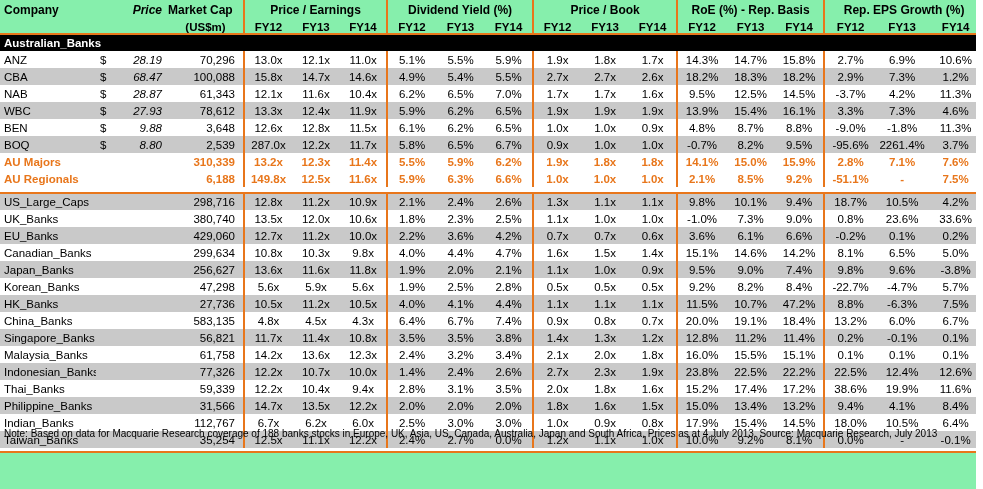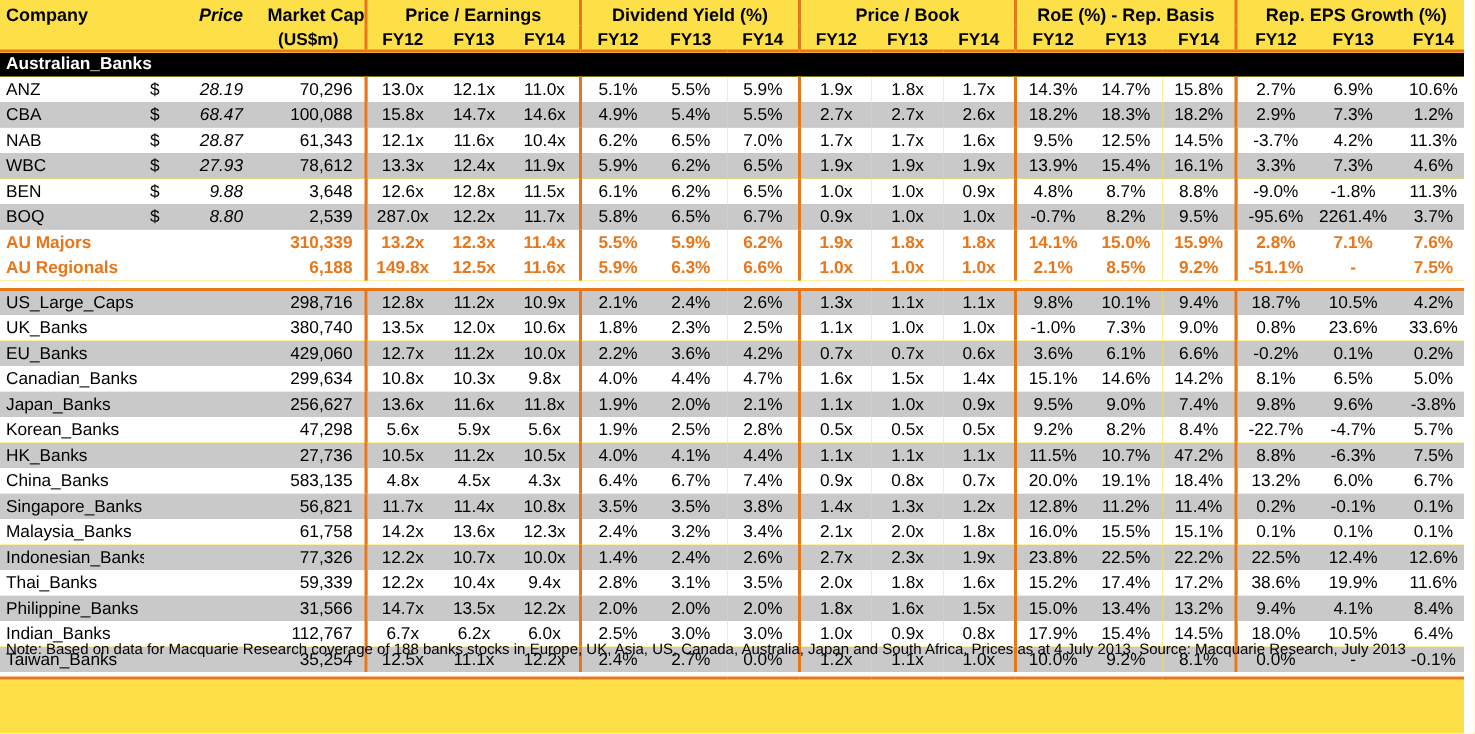--- a/index.html
+++ b/index.html
@@ -4,21 +4,21 @@
 <style>
   * { box-sizing: border-box; }
   html, body {
     margin: 0; padding: 0;
     background: #ffffff;
     font-family: "Liberation Sans", sans-serif;
   }
   #page {
     width: 976px; height: 489px;
     position: relative;
-    background: #fde047;
+    background: #86efac;
     overflow: hidden;
   }
   table.main {
     border-collapse: collapse;
     width: 983px;
     table-layout: fixed;
     font-size: 11.5px;
     color: #000000;
   }
   table.main td, table.main th {
@@ -145,21 +145,21 @@
       <col style="width:52px">
       <col style="width:52px">
       <col style="width:55px">
     </colgroup>
     <tbody id="table-body">
         <tr class="hdr-top">
           <td class="company-h" colspan="1">Company</td>
           <td class="price-h" colspan="1"></td>
           <td class="price-h">Price</td>
           <td>
-            <div style="font-weight:bold;text-align:right;">Market Cap</div>
+            <div style="font-weight:bold;text-align:left;">Market Cap</div>
           </td>
           <td class="gsep" colspan="3">Price  /  Earnings</td>
           <td class="gsep" colspan="3">Dividend Yield (%)</td>
           <td class="gsep" colspan="3">Price  /  Book</td>
           <td class="gsep" colspan="3">RoE (%) - Rep. Basis</td>
           <td class="gsep" colspan="3">Rep. EPS Growth (%)</td>
         </tr>
         <tr class="hdr-sub">
           <td class="company-h"></td>
           <td></td>

